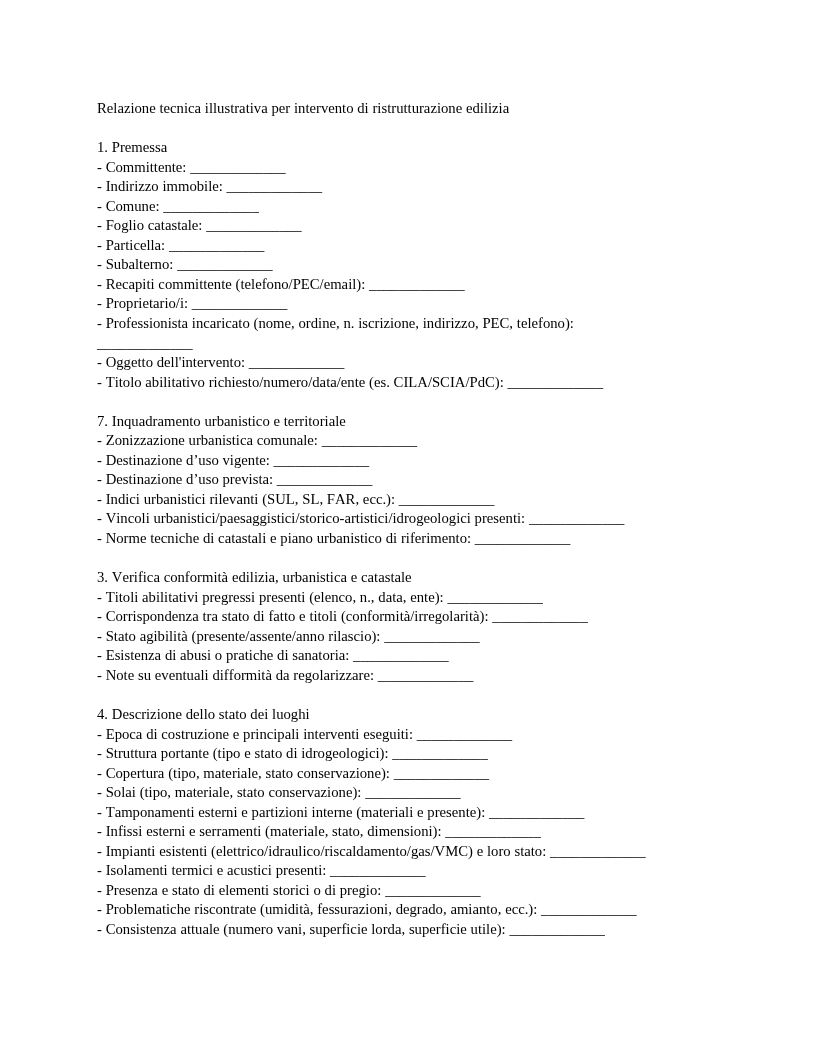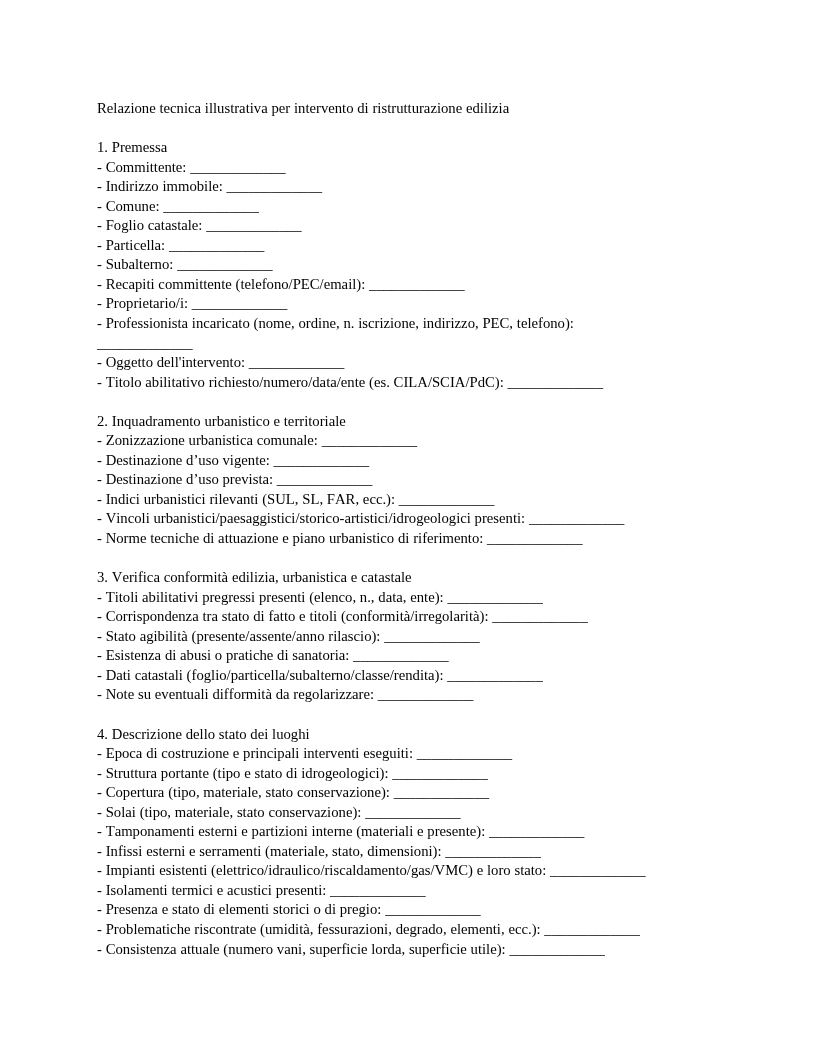--- a/index.html
+++ b/index.html
@@ -51,42 +51,41 @@
       <div class="line">- Foglio catastale: _____________</div>
       <div class="line">- Particella: _____________</div>
       <div class="line">- Subalterno: _____________</div>
       <div class="line">- Recapiti committente (telefono/PEC/email): _____________</div>
       <div class="line">- Proprietario/i: _____________</div>
       <div class="line">- Professionista incaricato (nome, ordine, n. iscrizione, indirizzo, PEC, telefono):</div>
       <div class="line">_____________</div>
       <div class="line">- Oggetto dell'intervento: _____________</div>
       <div class="line">- Titolo abilitativo richiesto/numero/data/ente (es. CILA/SCIA/PdC): _____________</div>
       <div class="line blank"></div>
-      <div class="line">2. Inquadramento urbanistico e territoriale</div>
+      <div class="line">7. Inquadramento urbanistico e territoriale</div>
       <div class="line">- Zonizzazione urbanistica comunale: _____________</div>
       <div class="line">- Destinazione d’uso vigente: _____________</div>
       <div class="line">- Destinazione d’uso prevista: _____________</div>
       <div class="line">- Indici urbanistici rilevanti (SUL, SL, FAR, ecc.): _____________</div>
       <div class="line">- Vincoli urbanistici/paesaggistici/storico-artistici/idrogeologici presenti: _____________</div>
-      <div class="line">- Norme tecniche di attuazione e piano urbanistico di riferimento: _____________</div>
+      <div class="line">- Norme tecniche di catastali e piano urbanistico di riferimento: _____________</div>
       <div class="line blank"></div>
       <div class="line">3. Verifica conformità edilizia, urbanistica e catastale</div>
       <div class="line">- Titoli abilitativi pregressi presenti (elenco, n., data, ente): _____________</div>
       <div class="line">- Corrispondenza tra stato di fatto e titoli (conformità/irregolarità): _____________</div>
       <div class="line">- Stato agibilità (presente/assente/anno rilascio): _____________</div>
       <div class="line">- Esistenza di abusi o pratiche di sanatoria: _____________</div>
-      <div class="line">- Dati catastali (foglio/particella/subalterno/classe/rendita): _____________</div>
       <div class="line">- Note su eventuali difformità da regolarizzare: _____________</div>
       <div class="line blank"></div>
       <div class="line">4. Descrizione dello stato dei luoghi</div>
       <div class="line">- Epoca di costruzione e principali interventi eseguiti: _____________</div>
       <div class="line">- Struttura portante (tipo e stato di idrogeologici): _____________</div>
       <div class="line">- Copertura (tipo, materiale, stato conservazione): _____________</div>
       <div class="line">- Solai (tipo, materiale, stato conservazione): _____________</div>
       <div class="line">- Tamponamenti esterni e partizioni interne (materiali e presente): _____________</div>
       <div class="line">- Infissi esterni e serramenti (materiale, stato, dimensioni): _____________</div>
       <div class="line">- Impianti esistenti (elettrico/idraulico/riscaldamento/gas/VMC) e loro stato: _____________</div>
       <div class="line">- Isolamenti termici e acustici presenti: _____________</div>
       <div class="line">- Presenza e stato di elementi storici o di pregio: _____________</div>
-      <div class="line">- Problematiche riscontrate (umidità, fessurazioni, degrado, elementi, ecc.): _____________</div>
+      <div class="line">- Problematiche riscontrate (umidità, fessurazioni, degrado, amianto, ecc.): _____________</div>
       <div class="line">- Consistenza attuale (numero vani, superficie lorda, superficie utile): _____________</div>
     </div>
 </div>
 
 </body></html>

